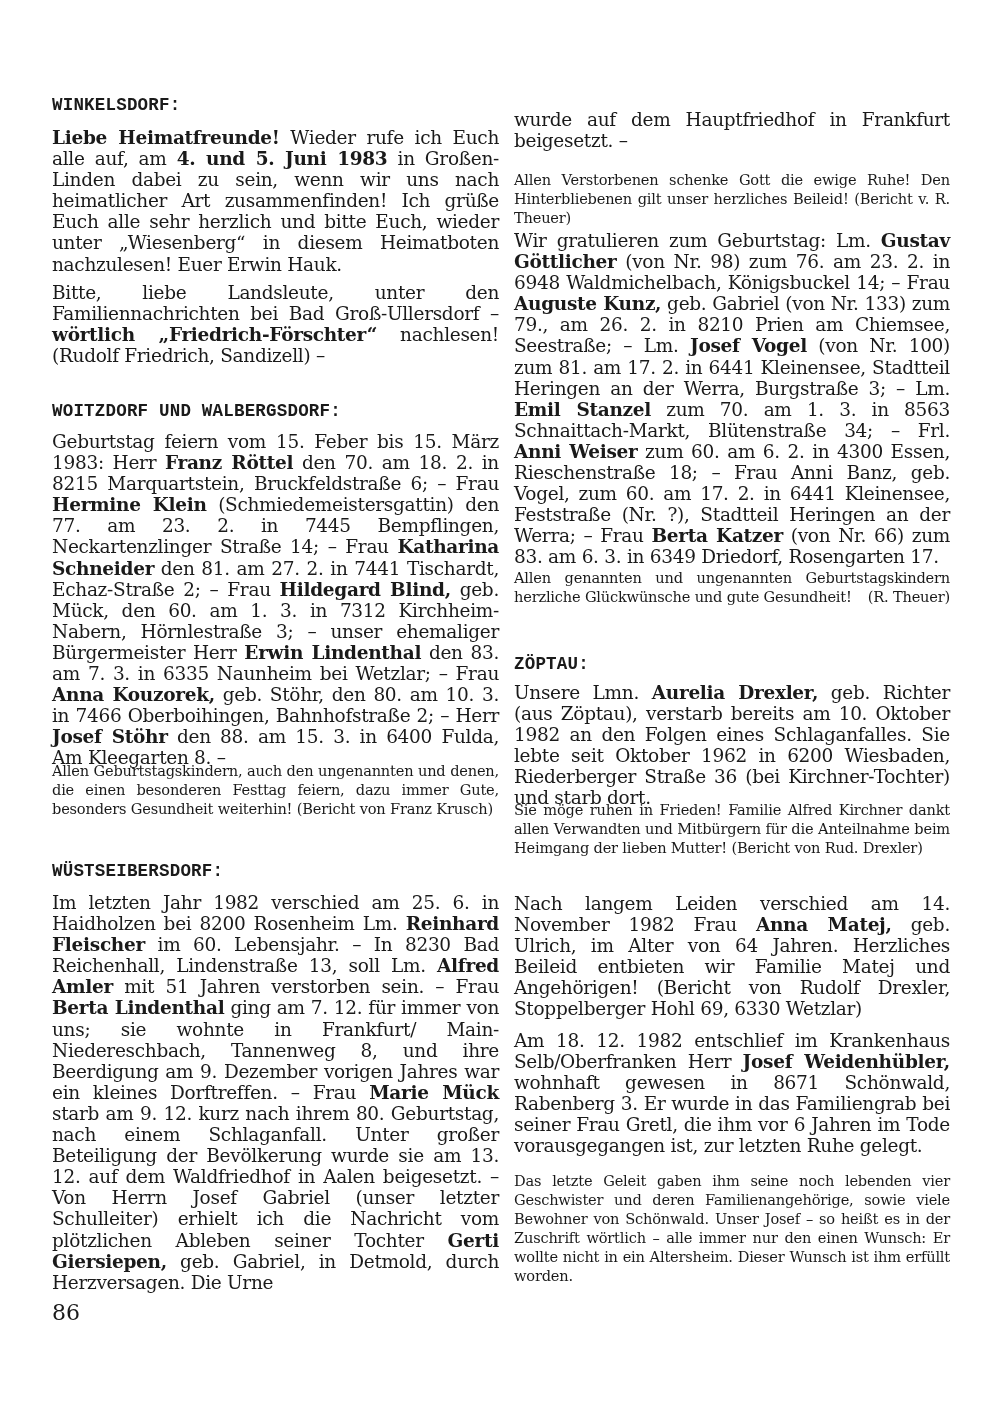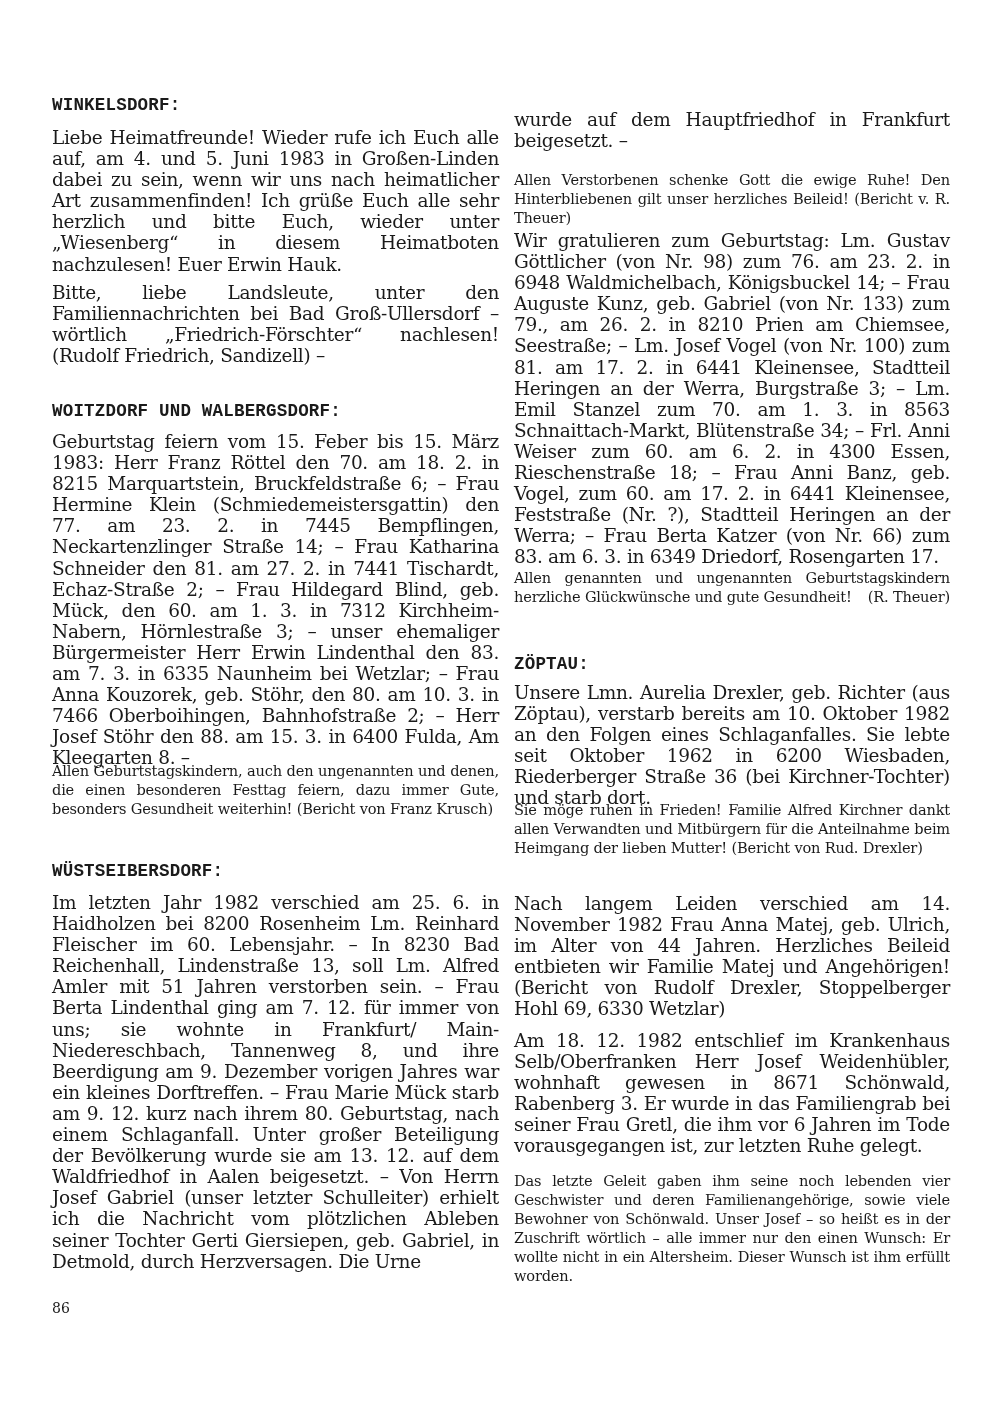--- a/index.html
+++ b/index.html
@@ -4,23 +4,23 @@
 <style>
   html, body { margin: 0; padding: 0; background: #ffffff; }
   body { width: 1000px; height: 1413px; position: relative; overflow: hidden;
          font-family: "DejaVu Serif", "Liberation Serif", serif; color: #1a1a1a; }
   .col { position: absolute; top: 0; width: 447px; }
   .col-left { left: 52px; }
   .col-right { left: 514px; width: 436px; }
   .heading { font-weight: bold; font-size: 17.5px; letter-spacing: 0.2px; margin: 0; line-height: 22px; font-family: Liberation Mono, monospace; }
   .p { font-size: 18.5px; line-height: 21.1px; text-align: justify; margin: 0; hyphens: manual; letter-spacing: -0.3px; }
   .small { font-size: 14.6px; line-height: 19px; text-align: justify; margin: 0; letter-spacing: -0.2px; }
-  b { font-weight: normal; }
+  b { font-weight: bold; }
   .abs { position: absolute; left: 0; right: 0; }
-  .page-number { position: absolute; left: 52px; top: 1300px; font-size: 14px; }
+  .page-number { position: absolute; left: 52px; top: 1300px; font-size: 22px; }
   .right-sig { float: right; }
 </style>
 </head>
 <body>
 
 <div class="col col-left">
 
   <section>
     <h2 class="heading abs" style="top:94px">WINKELSDORF:</h2>
     <p class="p abs" style="top:127px"><b>Liebe Heimatfreunde!</b><span> Wieder rufe ich Euch alle auf, am </span><b>4. und 5. Juni 1983</b><span> in Großen-Linden dabei zu sein, wenn wir uns nach heimatlicher Art zusammenfinden! Ich grüße Euch alle sehr herzlich und bitte Euch, wieder unter „Wiesenberg“ in diesem Heimatboten nachzulesen! Euer Erwin Hauk.</span></p>
@@ -50,20 +50,20 @@
     <p class="small abs" style="top:568px"><span>Allen genannten und ungenannten Geburtstagskindern herzliche Glückwünsche und gute Gesundheit!</span> <span class="right-sig">(R. Theuer)</span></p>
   </section>
 
   <section>
     <h2 class="heading abs" style="top:653px">ZÖPTAU:</h2>
     <p class="p abs" style="top:682px"><span>Unsere Lmn. </span><b>Aurelia Drexler,</b><span> geb. Richter (aus Zöptau), verstarb bereits am 10. Oktober 1982 an den Folgen eines Schlaganfalles. Sie lebte seit Oktober 1962 in 6200 Wiesbaden, Riederberger Straße 36 (bei Kirchner-Tochter) und starb dort.</span></p>
     <p class="small abs" style="top:800px">Sie möge ruhen in Frieden! Familie Alfred Kirchner dankt allen Verwandten und Mitbürgern für die Anteilnahme beim Heimgang der lieben Mutter! (Bericht von Rud. Drexler)</p>
   </section>
 
   <section>
-    <p class="p abs" style="top:893px"><span>Nach langem Leiden verschied am 14. November 1982 Frau </span><b>Anna Matej,</b><span> geb. Ulrich, im Alter von 44 Jahren. Herzliches Beileid entbieten wir Familie Matej und Angehörigen! (Bericht von Rudolf Drexler, Stoppelberger Hohl 69, 6330 Wetzlar)</span></p>
+    <p class="p abs" style="top:893px"><span>Nach langem Leiden verschied am 14. November 1982 Frau </span><b>Anna Matej,</b><span> geb. Ulrich, im Alter von 64 Jahren. Herzliches Beileid entbieten wir Familie Matej und Angehörigen! (Bericht von Rudolf Drexler, Stoppelberger Hohl 69, 6330 Wetzlar)</span></p>
   </section>
 
   <section>
     <p class="p abs" style="top:1030px"><span>Am 18. 12. 1982 entschlief im Krankenhaus Selb/Oberfranken Herr </span><b>Josef Weidenhübler,</b><span> wohnhaft gewesen in 8671 Schönwald, Rabenberg 3. Er wurde in das Familiengrab bei seiner Frau Gretl, die ihm vor 6 Jahren im Tode vorausgegangen ist, zur letzten Ruhe gelegt.</span></p>
     <p class="small abs" style="top:1171px">Das letzte Geleit gaben ihm seine noch lebenden vier Geschwister und deren Familienangehörige, sowie viele Bewohner von Schönwald. Unser Josef – so heißt es in der Zuschrift wörtlich – alle immer nur den einen Wunsch: Er wollte nicht in ein Altersheim. Dieser Wunsch ist ihm erfüllt worden.</p>
   </section>
 </div>
 
 </body></html>

